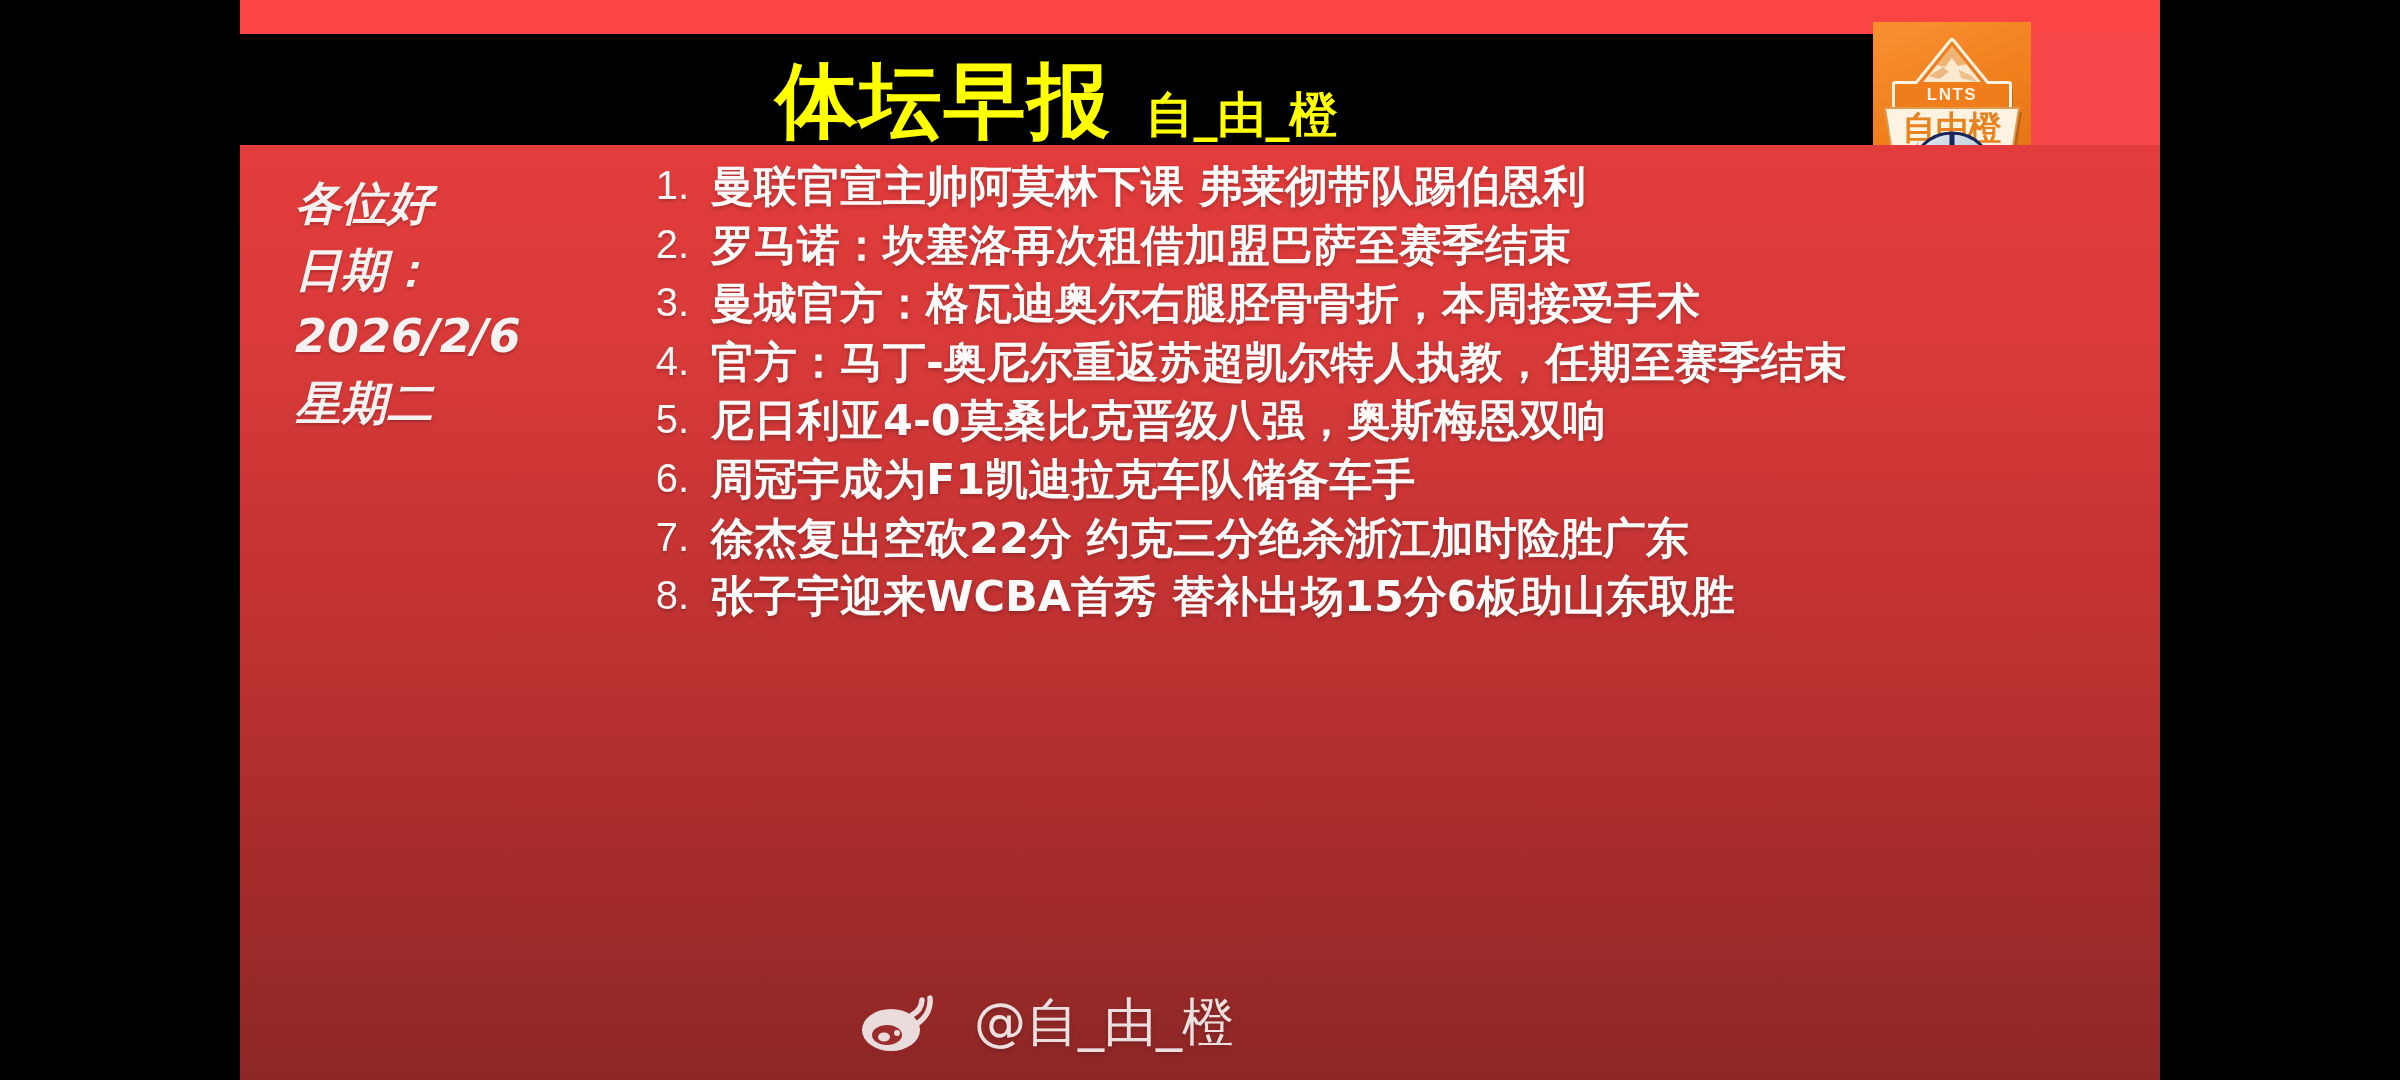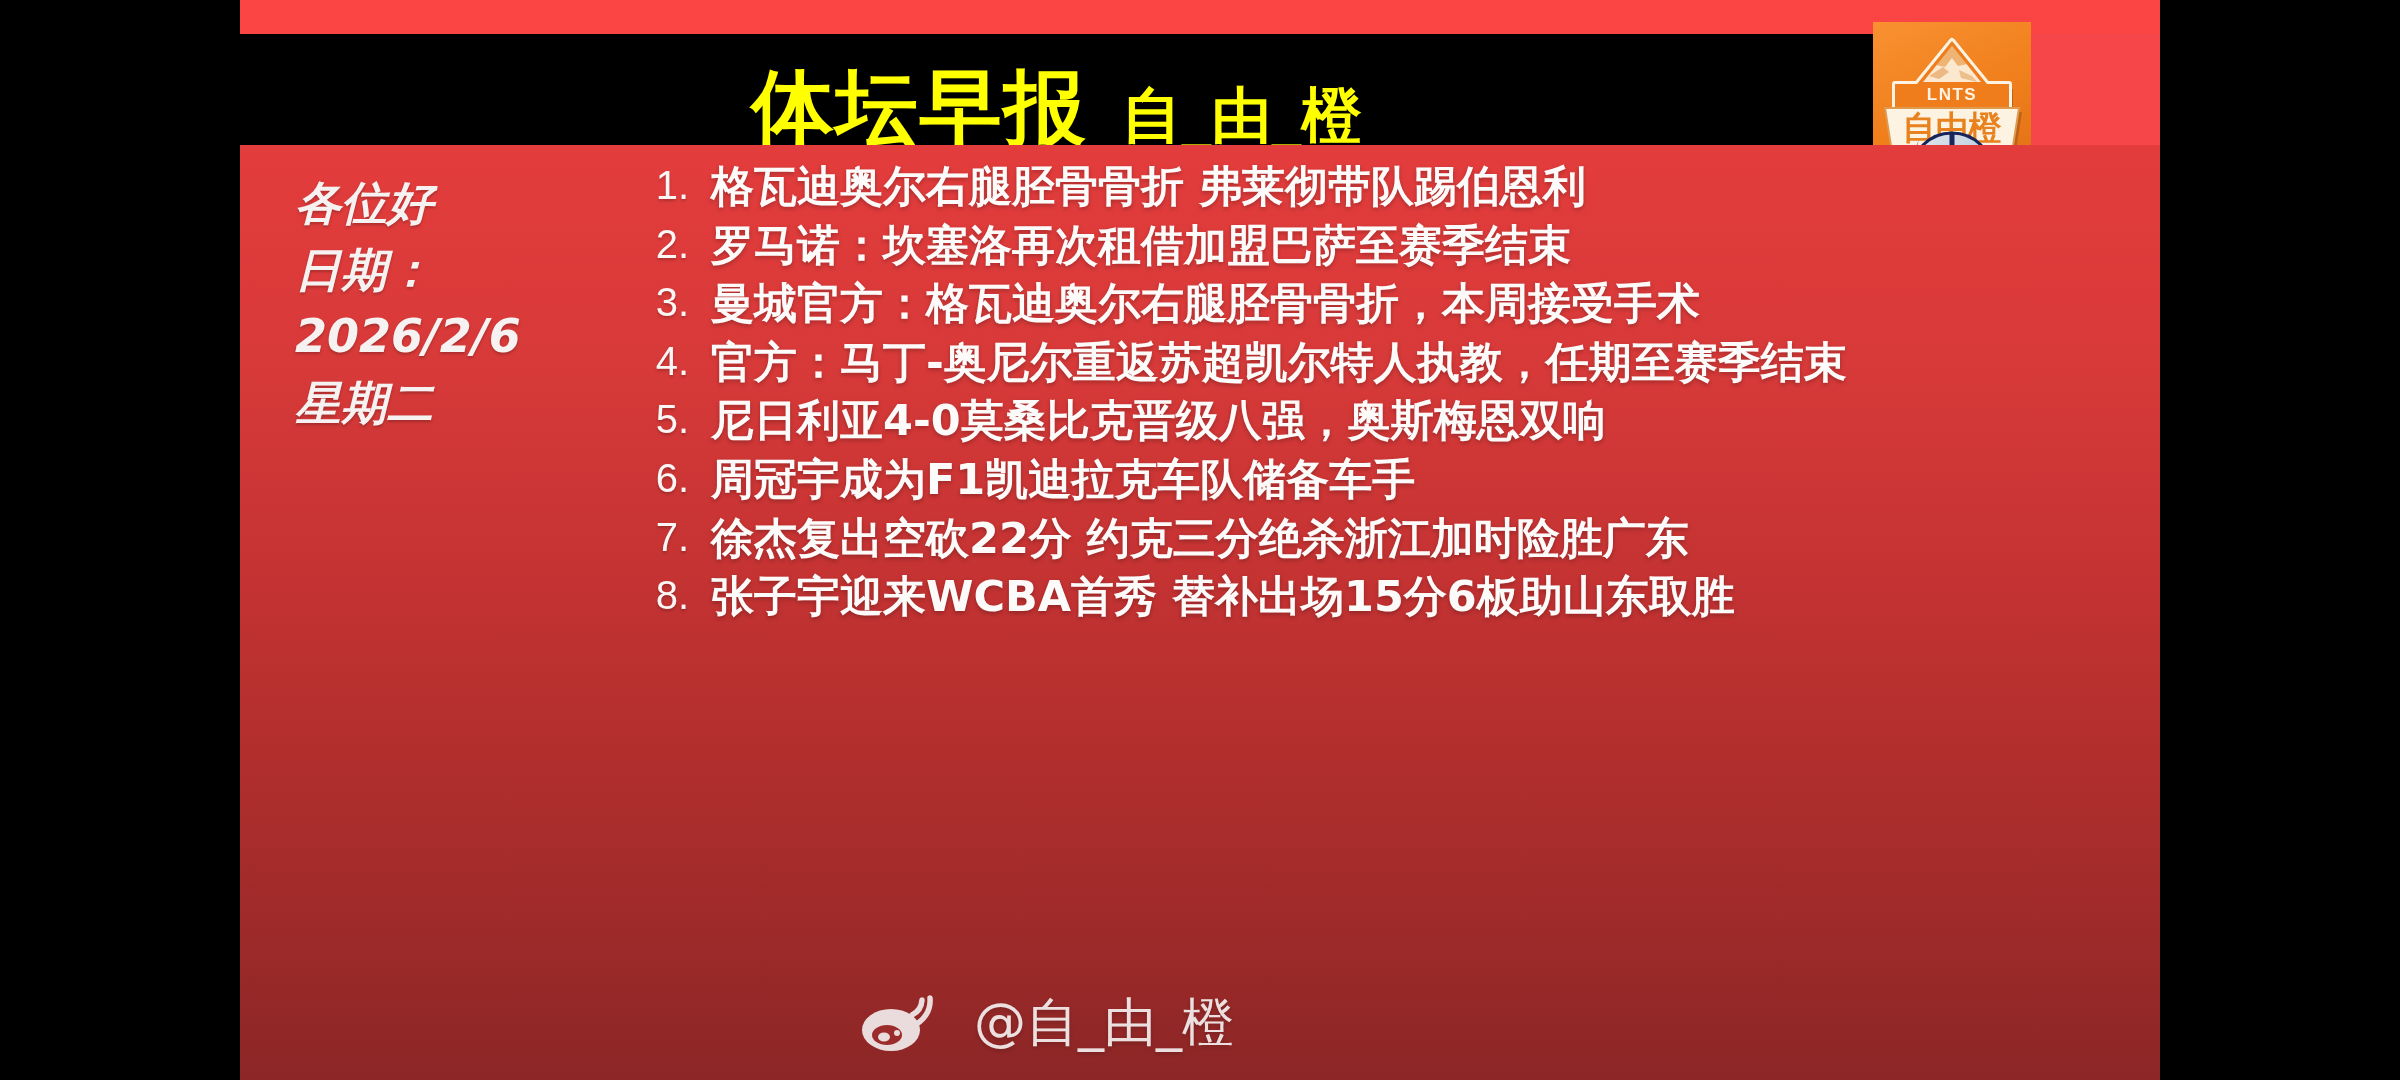--- a/index.html
+++ b/index.html
@@ -46,33 +46,32 @@
     background:#f6464a;
   }
 
   .title-wrap {
     position:absolute;
     left:0; top:34px;
     width:1633px; height:114px;
     display:flex; align-items:flex-end;
     justify-content:center;
     padding-bottom:6px;
-    margin-top:7px;
   }
   .title-main {
     color:#ffff00;
     font-size:82px;
     font-weight:bold;
     line-height:1;
     letter-spacing:2px;
     font-family:"DejaVu Sans","Liberation Sans",sans-serif;
   }
   .title-sub {
     color:#ffff00;
-    font-size:60px;
+    font-size:48px;
     font-weight:bold;
     line-height:1;
     margin-left:34px;
     padding-bottom:4px;
     font-family:"DejaVu Sans","Liberation Sans",sans-serif;
   }
 
   
   .logo-box {
     position:absolute;
@@ -234,21 +233,21 @@
         <div class="greet">
           <div>各位好</div>
           <div>日期：</div>
           <div>2026/2/6</div>
           <div>星期二</div>
         </div>
 
         <ol class="news" style="list-style:none;">
           <li class="news-item">
             <span class="news-num">1.</span>
-            <span class="news-text">格瓦迪奥尔右腿胫骨骨折 弗莱彻带队踢伯恩利</span>
+            <span class="news-text">曼联官宣主帅阿莫林下课 弗莱彻带队踢伯恩利</span>
           </li>
           <li class="news-item">
             <span class="news-num">2.</span>
             <span class="news-text">罗马诺：坎塞洛再次租借加盟巴萨至赛季结束</span>
           </li>
           <li class="news-item">
             <span class="news-num">3.</span>
             <span class="news-text">曼城官方：格瓦迪奥尔右腿胫骨骨折，本周接受手术</span>
           </li>
           <li class="news-item">

